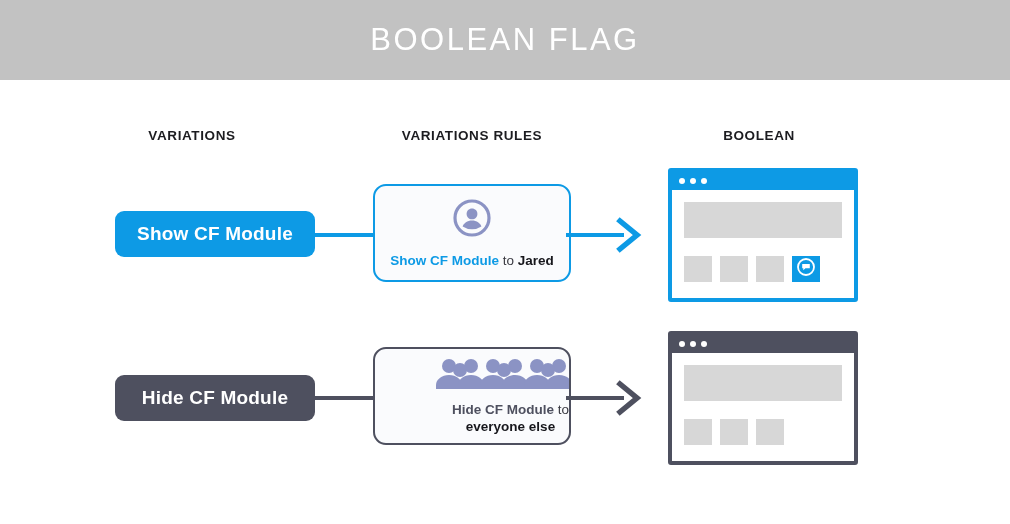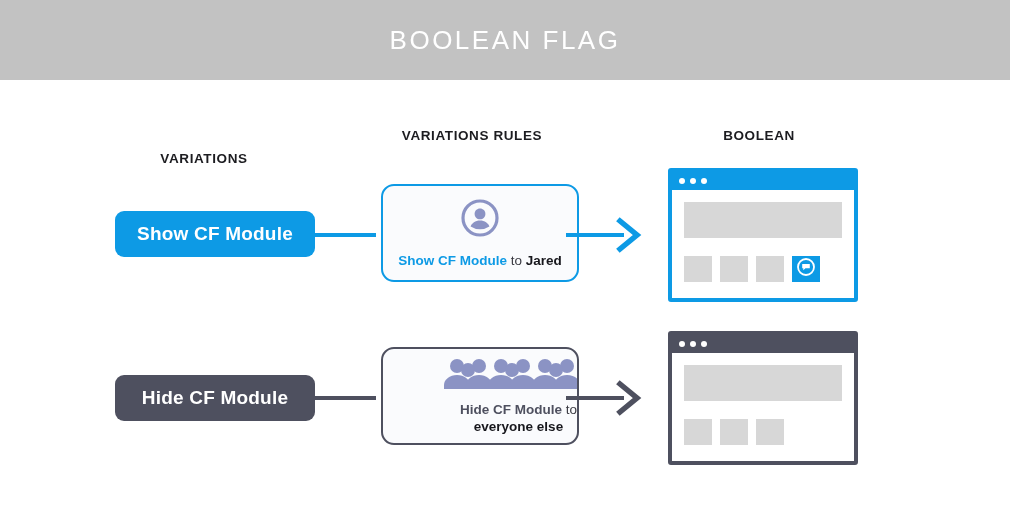--- a/index.html
+++ b/index.html
@@ -12,33 +12,33 @@
   .page { position: relative; width: 1010px; height: 524px; background: #ffffff; }
 
   
   .banner {
     position: absolute; left: 0; top: 0; width: 1010px; height: 80px;
     background: #c2c2c2;
     display: flex; align-items: center; justify-content: center;
   }
   .banner-title {
     color: #ffffff;
-    font-size: 26px;
+    font-size: 31px;
     font-weight: 300;
     letter-spacing: 2.5px;
     font-family: "Liberation Sans", sans-serif;
   }
 
   
   .col-header {
     position: absolute; top: 128px;
     font-size: 13.5px; font-weight: bold; letter-spacing: 0.6px;
     color: #1c1c20; text-align: center;
   }
-  #hdr-variations { left: 104px; width: 200px; margin-top: 23px; }
+  #hdr-variations { left: 92px; width: 200px; }
   #hdr-targeting  { left: 372px; width: 200px; }
   #hdr-results    { left: 659px; width: 200px; }
 
   
   .connector { position: absolute; height: 4px; }
   .connector.blue { background: #0d9ae5; }
   .connector.dark { background: #4e505f; }
   #conn-1 { left: 300px; top: 233px; width: 76px; }
   #conn-2 { left: 300px; top: 396px; width: 76px; }
   #conn-3 { left: 566px; top: 233px; width: 58px; }
@@ -61,21 +61,21 @@
   #pill-show { left: 115px; top: 211px; background: #0d9ae5; }
   #pill-hide { left: 115px; top: 375px; background: #4e505f; }
 
   
   .rule-card {
     position: absolute;
     width: 198px;
     border-radius: 13px;
     background: #fafbfd;
     display: flex; flex-direction: column;
-    align-items: center; justify-content: center; margin-left: 8px;
+    align-items: center; justify-content: center;
   }
   #card-show { left: 373px; top: 184px; height: 98px; border: 2px solid #0d9ae5; }
   #card-hide { left: 373px; top: 347px; height: 98px; border: 2px solid #4e505f; align-items: flex-end; }
 
   .rule-icon { display: block; margin-bottom: 10px; }
   #card-hide .rule-icon { margin-bottom: 8px; }
 
   .rule-text { font-size: 13.5px; line-height: 17px; text-align: center; }
   .t-blue  { color: #0d9ae5; font-weight: bold; }
   .t-slate { color: #4e505f; font-weight: bold; }

